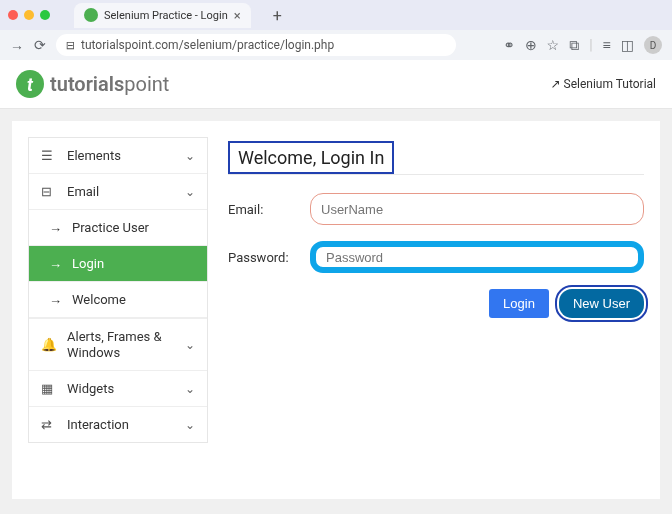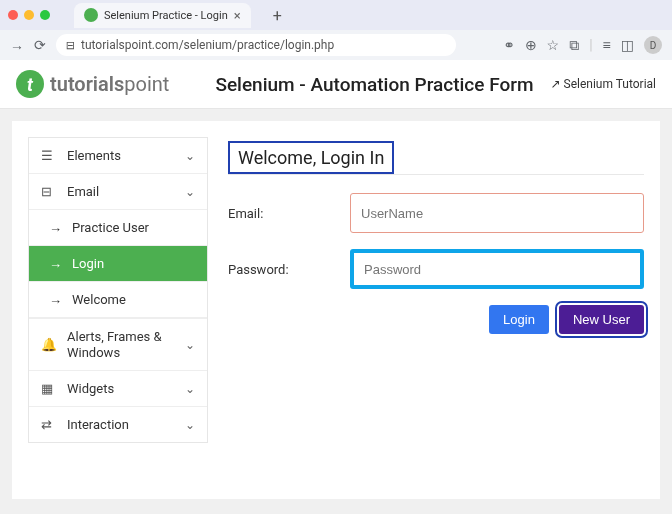--- a/index.html
+++ b/index.html
@@ -47,27 +47,27 @@
 .side-sub { display: flex; align-items: center; padding: 10px 12px 10px 20px; font-size: 13px; color: #333; border-bottom: 1px solid #eee; cursor: pointer; gap: 10px; }
 .side-sub.active { background: #4caf50; color: #fff; }
 .side-sub.active .icon { color:#fff; }
 
 
 .content { flex: 1; padding-top: 4px; }
 .welcome { display: inline-block; border: 2px solid #2040b0; padding: 4px 8px; font-size: 18px; color: #222; }
 hr.sep { border: none; border-top: 1px solid #e8e8e8; margin-bottom: 18px; }
 .form-row { display: flex; align-items: center; margin-bottom: 16px; gap: 12px; }
 .form-label { width: 70px; font-size: 13px; color: #333; }
-.form-input { flex: 1; height: 40px; padding: 0 10px; font-size: 13px; border: 1px solid #ccc; border-radius: 3px; margin-left: 40px; }
+.form-input { flex: 1; height: 32px; padding: 0 10px; font-size: 13px; border: 1px solid #ccc; border-radius: 13px; }
 .form-input.email { border: 1px solid #e79a8a; }
-.form-input.password { border: 4px solid #0ea5e9; }
+.form-input.password { border: 6px solid #0ea5e9; }
 .form-actions { display: flex; justify-content: flex-end; gap: 10px; margin-top: 8px; }
 .btn { padding: 7px 14px; border-radius: 3px; font-size: 13px; border: none; cursor: pointer; color: #fff; }
 .btn.login { background: #3276f0; }
-.btn.newuser { background: #4c1d95; outline: 2px solid #2040b0; outline-offset: 2px; }
+.btn.newuser { background: #0369a1; outline: 2px solid #2040b0; outline-offset: 2px; border-radius: 13px; }
 </style>
 </head>
 <body>
 
 <div class="browser-chrome">
   <div class="tab-bar">
     <div class="traffic-lights">
       <div class="dot red"></div>
       <div class="dot yellow"></div>
       <div class="dot green"></div>
@@ -97,21 +97,20 @@
       <span class="avatar">D</span>
     </div>
   </div>
 </div>
 
 <div class="site-header">
   <div class="logo">
     <div class="logo-mark">t</div>
     <span class="logo-text"><span class="bold">tutorials</span><span>point</span></span>
   </div>
-  <div class="page-title">Selenium - Automation Practice Form</div>
   <div class="tutorial-link">
     <span>↗</span>
     <span>Selenium Tutorial</span>
   </div>
 </div>
 
 <div class="main-wrap">
   <div class="card">
 
     <div class="sidebar">

